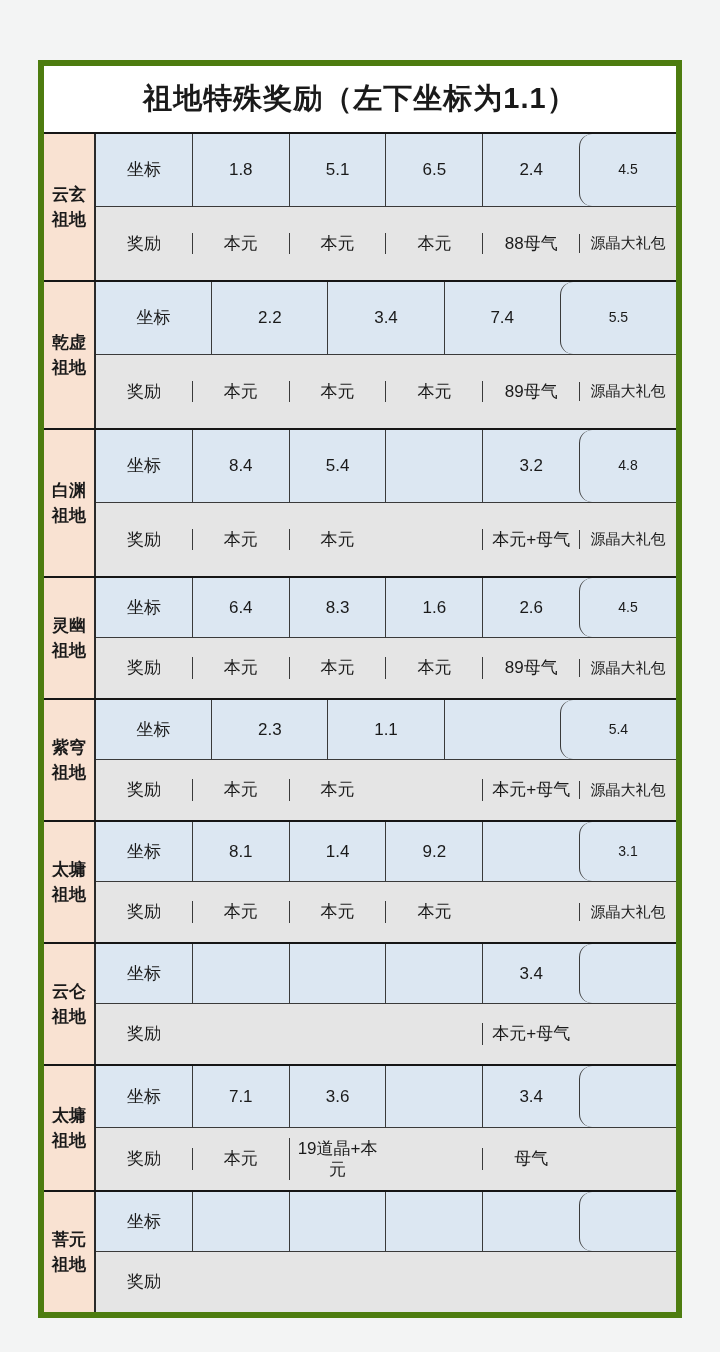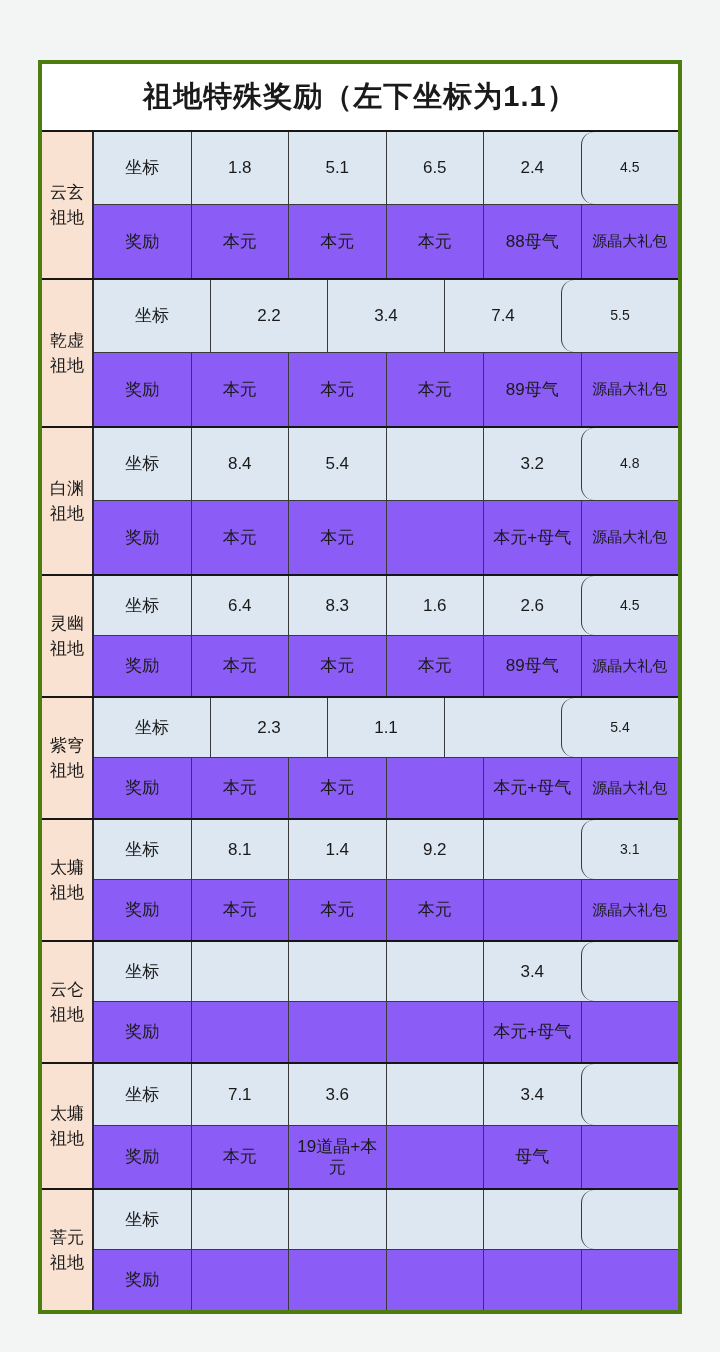--- a/index.html
+++ b/index.html
@@ -5,39 +5,39 @@
   * { margin:0; padding:0; box-sizing:border-box; }
   html,body { width:720px; height:1352px; }
   body {
     background:#f3f4f4;
     font-family:"Liberation Sans","DejaVu Sans",sans-serif;
     color:#1a1a1a;
     position:relative;
   }
   .table-wrap {
     position:absolute; left:38px; top:60px; width:644px;
-    border:4px solid #4d7c0f; background:#ffffff;
+    border:6px solid #4d7c0f; background:#ffffff;
   }
   .title-row {
     height:66px; display:flex; align-items:center; justify-content:center;
     font-size:29px; font-weight:bold; letter-spacing:1px; background:#ffffff;
   }
   .group { display:flex; border-top:2px solid #161616; }
   .glabel {
     width:52px; background:#f9e2d2; border-right:2px solid #2a2a2a;
     display:flex; align-items:center; justify-content:center;
-    text-align:center; font-weight:normal; font-size:17px; line-height:1.5;
+    text-align:center; font-weight:bold; font-size:17px; line-height:1.5;
     padding:0 7px; word-break:break-all;
   }
   .gbody { flex:1; display:flex; flex-direction:column; }
   .row { display:flex; height:60px; }
   .g-tall .row { height:73px; }
   .g-mid  .row { height:62px; }
   .row.coord  { background:#dce7f2; border-bottom:1px solid #3a3a3a; }
-  .row.reward { background:#8b5cf6; }
+  .row.reward { background:#e5e5e5;align-items:center; }
   .cell {
     flex:1; display:flex; align-items:center; justify-content:center;
     text-align:center; font-size:17px; line-height:1.25;
     border-left:1px solid #3a3a3a; padding:0 3px;
   }
   .cell:first-child { border-left:none; }
   .cell:last-child { font-size:15px; }
   .row.coord .cell:last-child { font-size:14px;border-radius:13px; }
 </style>
 </head>

